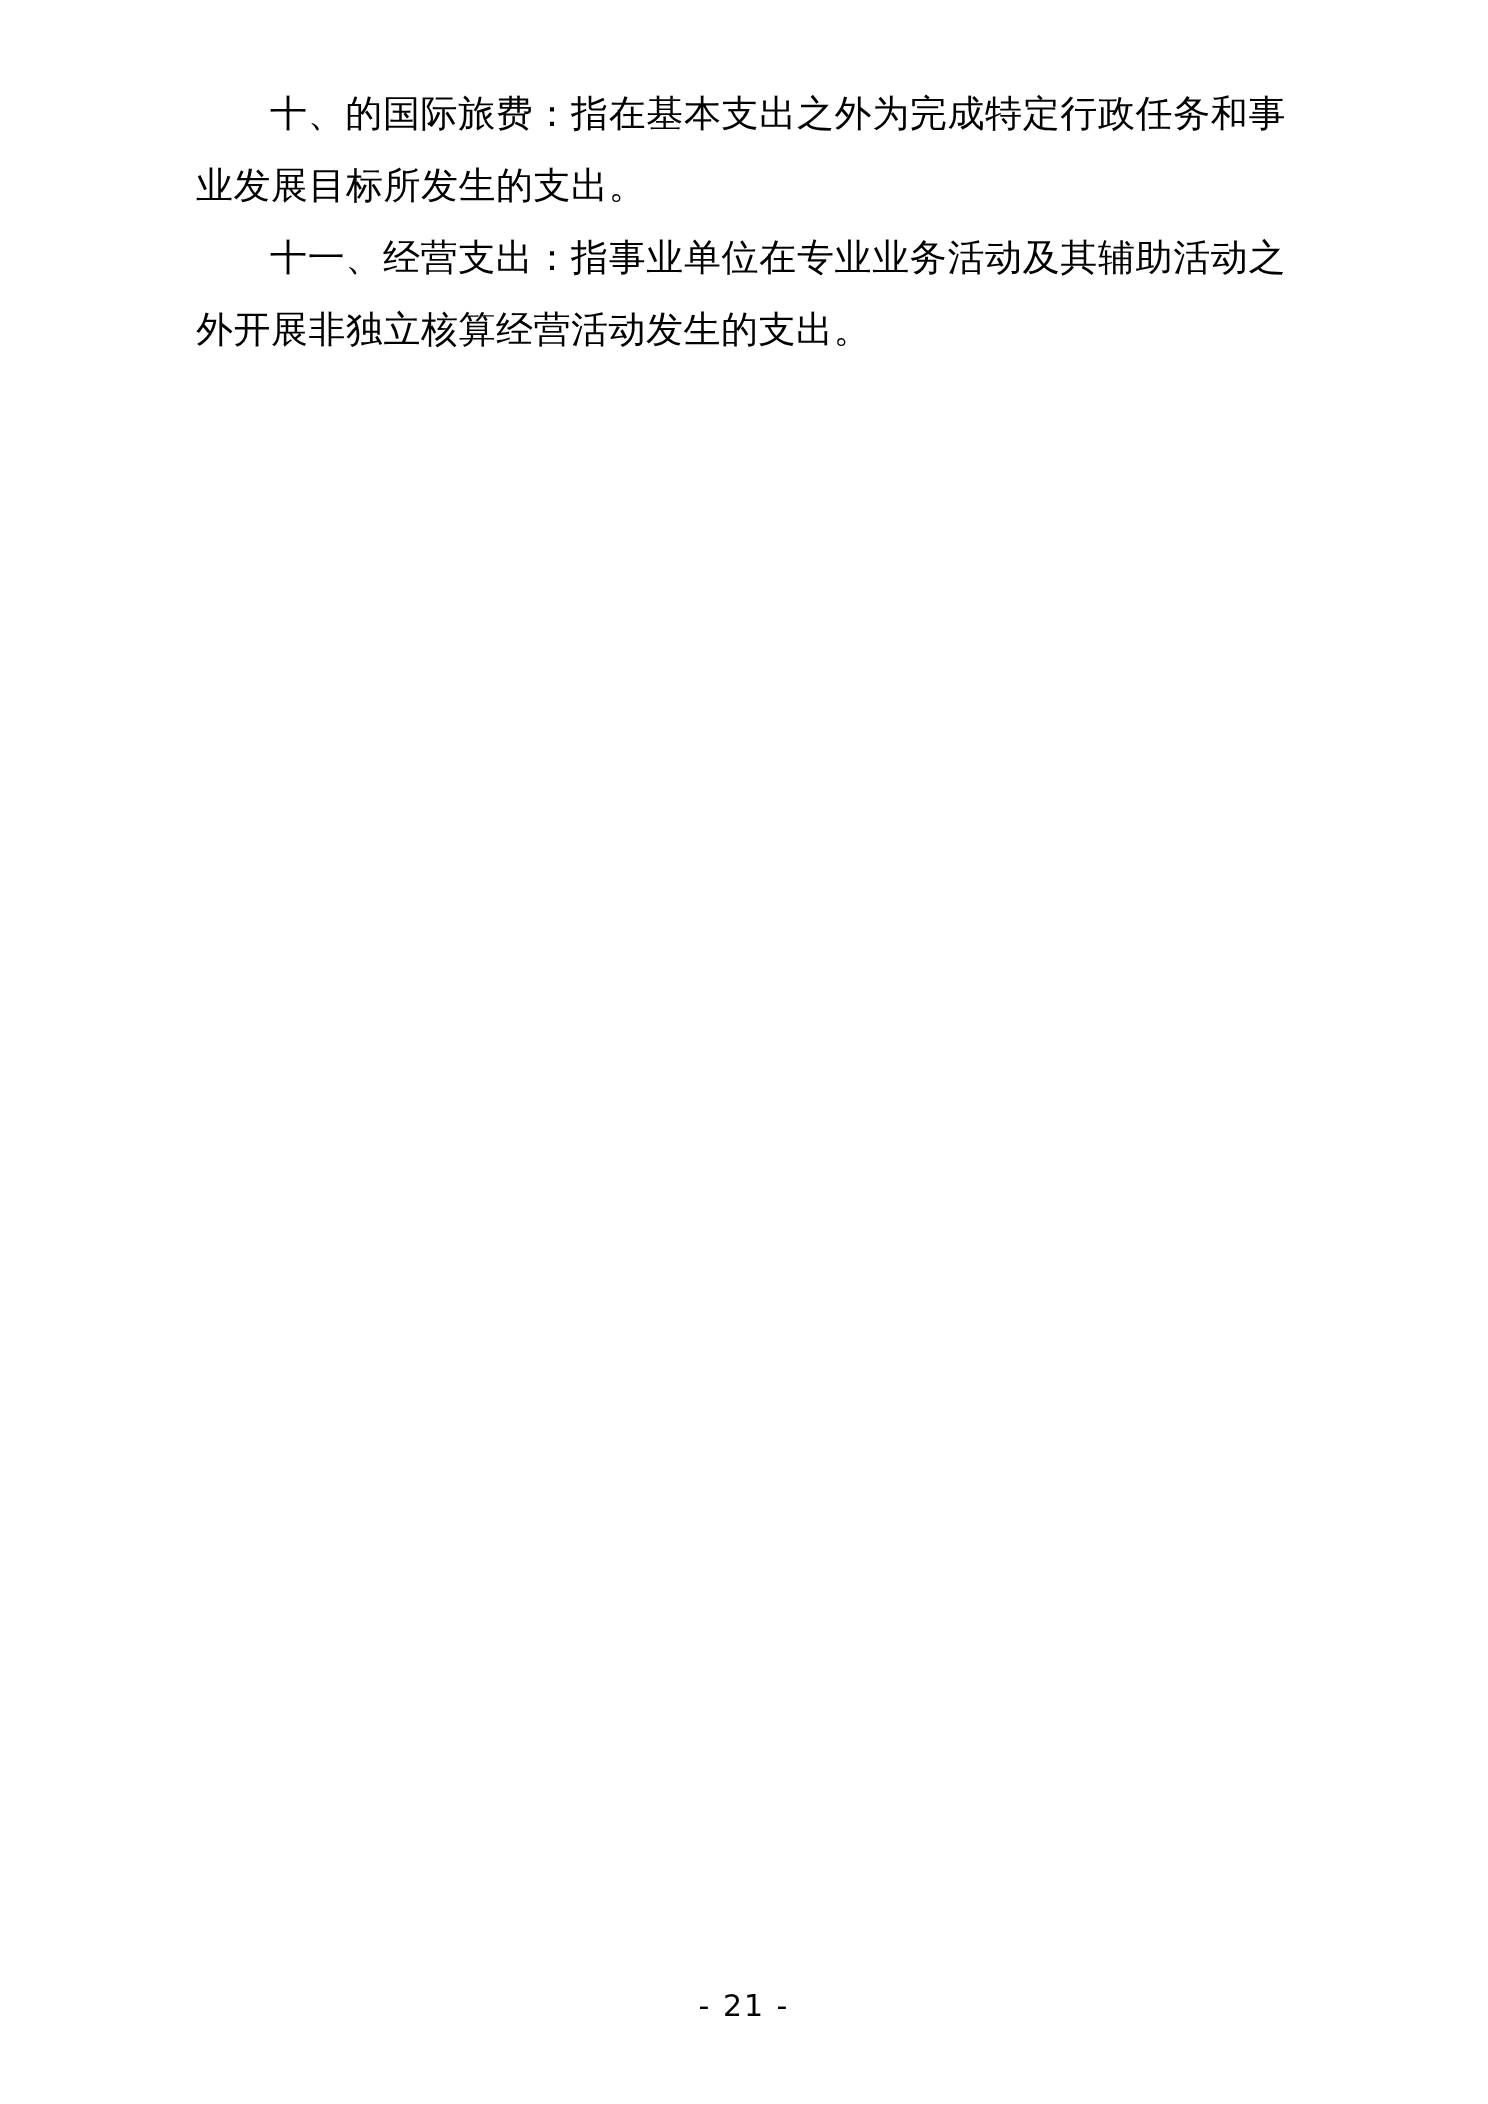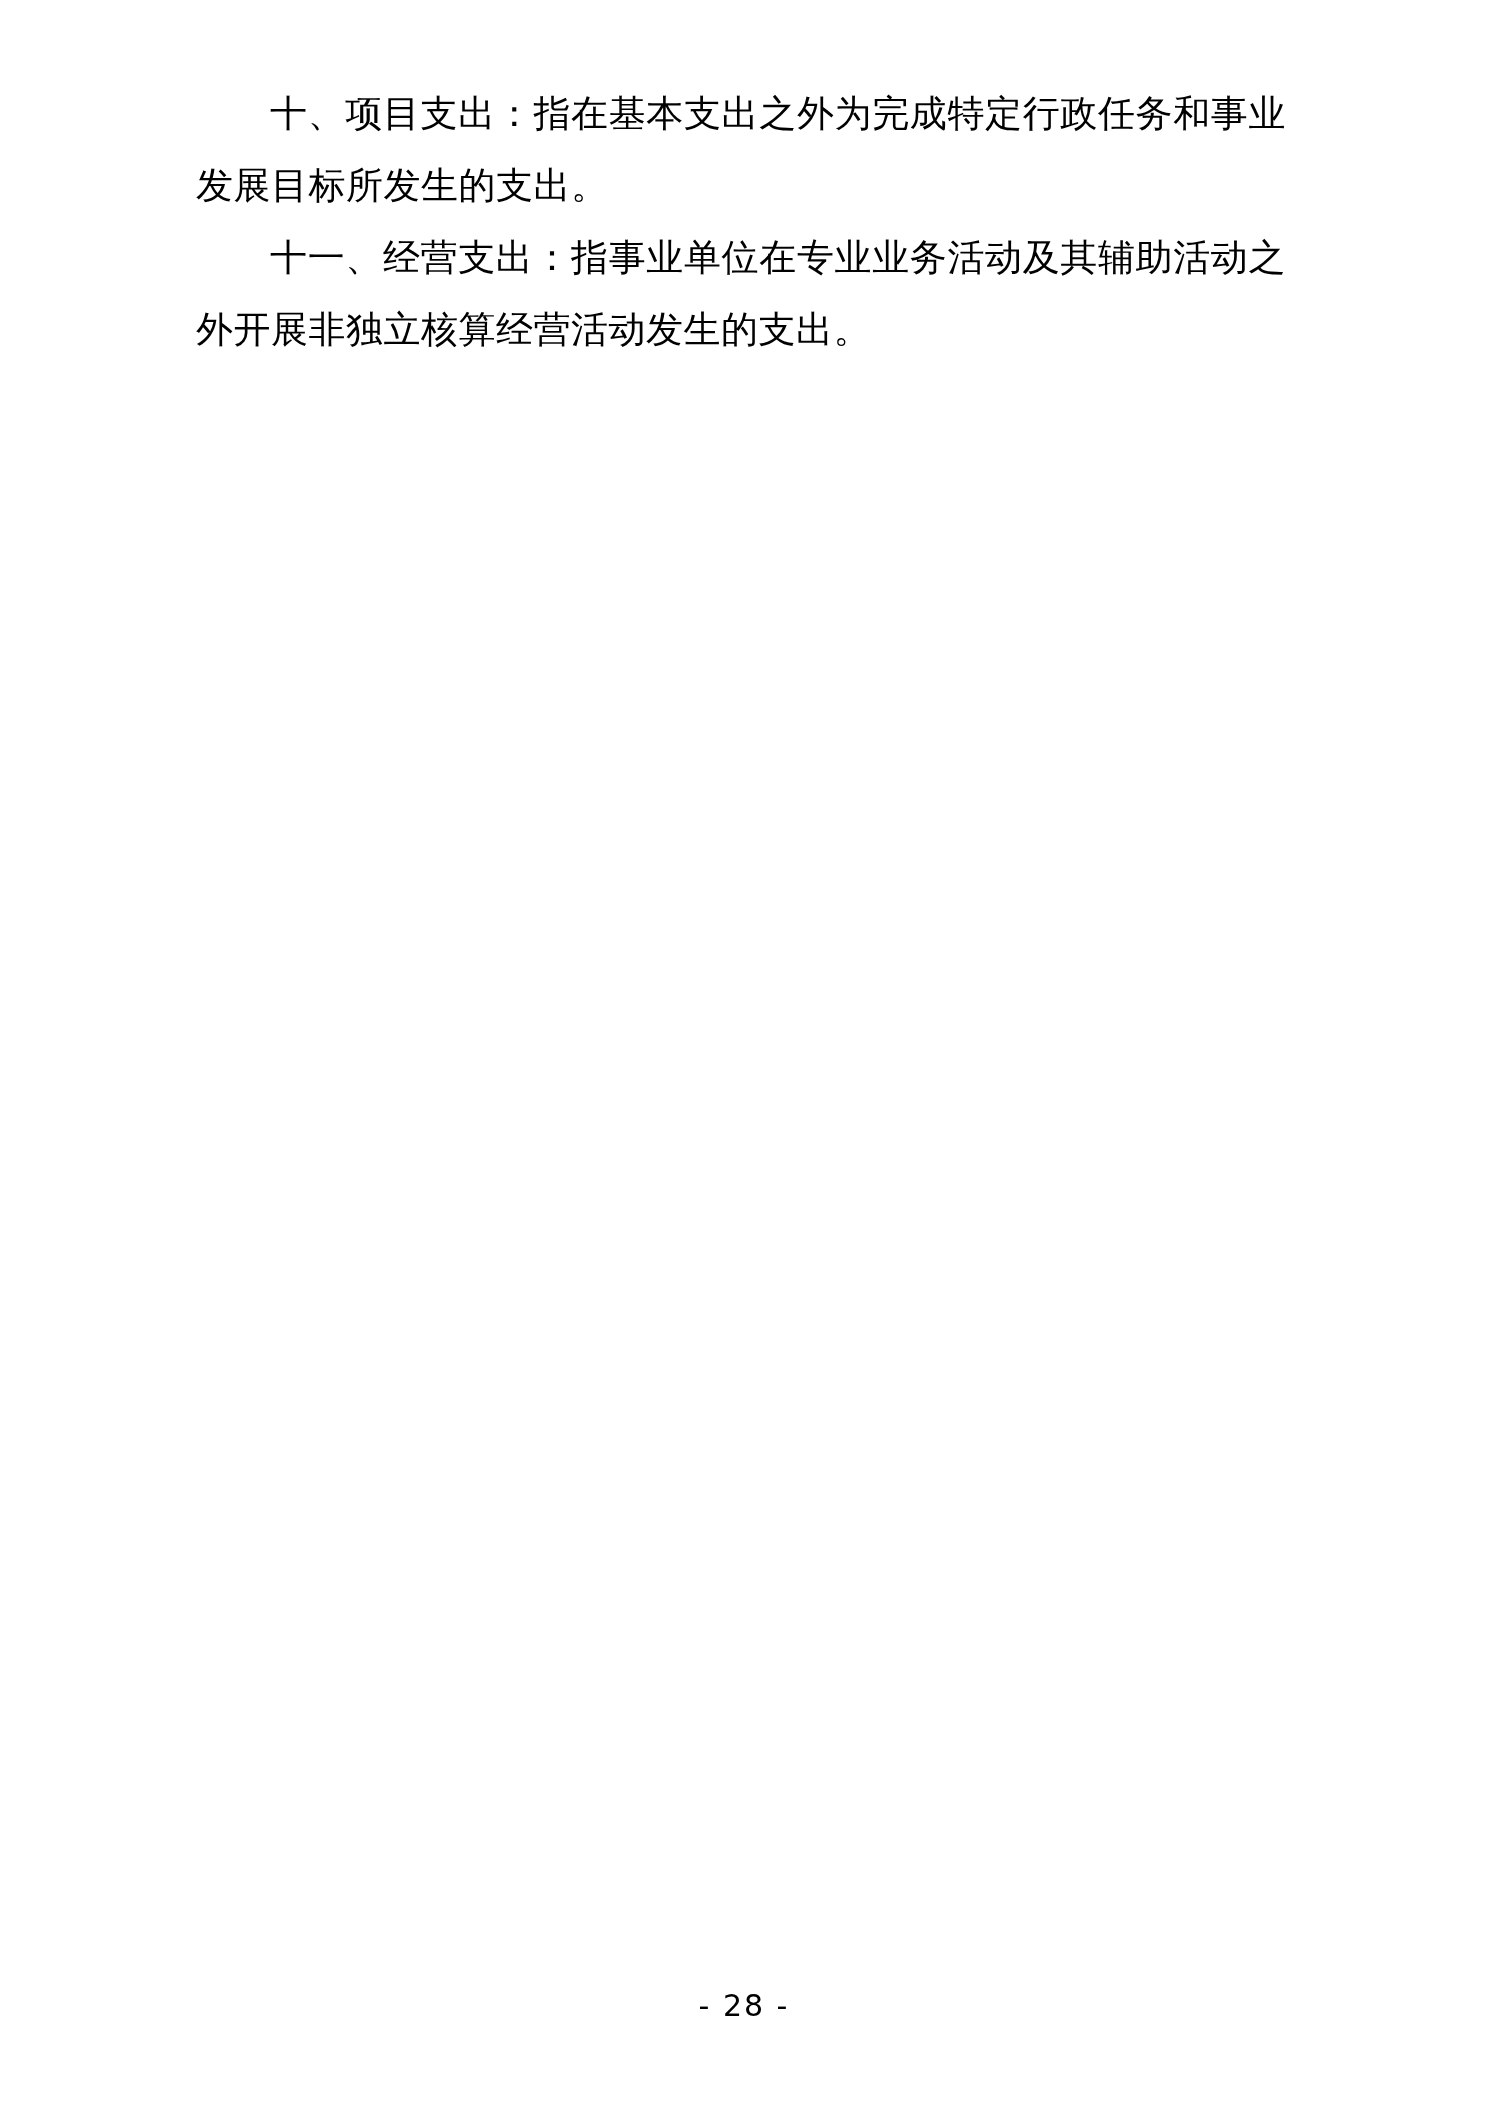--- a/index.html
+++ b/index.html
@@ -48,17 +48,17 @@
     font-size: 30px;
     letter-spacing: 2px;
     color: #000000;
   }
 </style>
 </head>
 <body>
 
 <div class="page">
   <div class="content">
-    <p class="para">十、项目支出：指在基本支出之外为完成特定行政任务和事业发展目标所发生的支出。</p>
+    <p class="para">十、的国际旅费：指在基本支出之外为完成特定行政任务和事业发展目标所发生的支出。</p>
     <p class="para">十一、经营支出：指事业单位在专业业务活动及其辅助活动之外开展非独立核算经营活动发生的支出。</p>
   </div>
-  <div class="footer">- 28 -</div>
+  <div class="footer">- 21 -</div>
 </div>
 
 </body></html>

